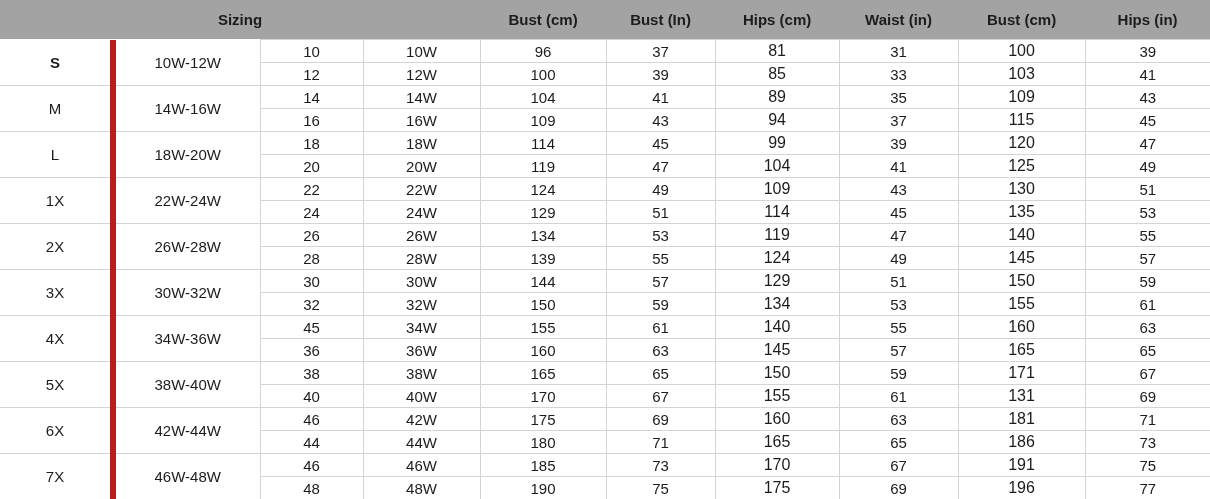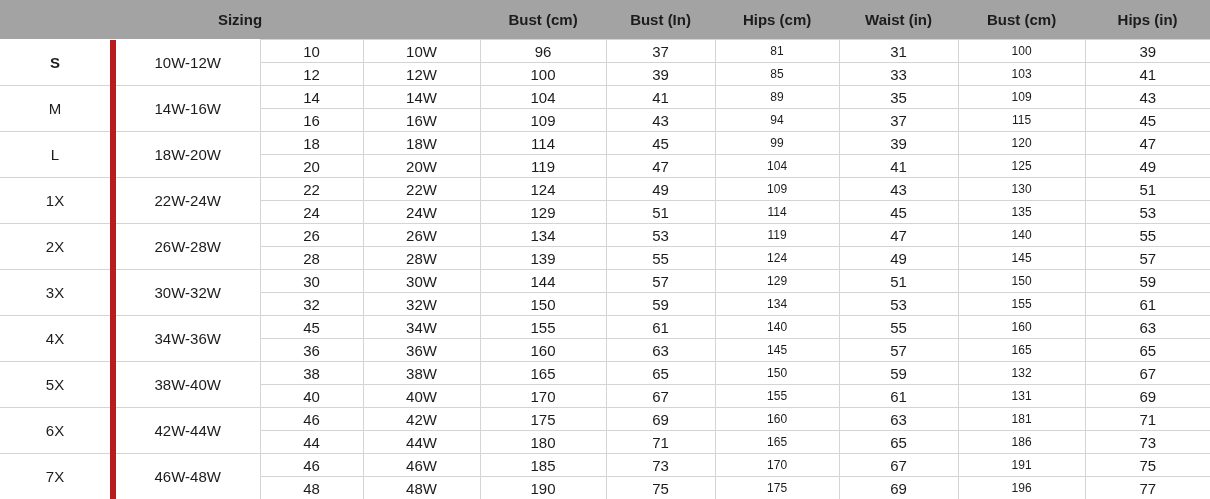--- a/index.html
+++ b/index.html
@@ -33,21 +33,21 @@
   }
   tbody td {
     height: 22px;
     font-size: 15px;
     background: #ffffff;
   }
   tbody td.data {
     border-left: 1px solid #d4d4d4;
     border-top: 1px solid #d4d4d4;
   }
-  tbody td.sm { font-size: 12px; }
+  tbody td.sm { font-size: 16px; }
   tbody td.letter {
     border-top: 1px solid #d4d4d4;
   }
   tbody td.range {
     border-left: 6px solid #b91c1c;
     border-top: 1px solid #d4d4d4;
   }
   tbody tr:first-child td.letter,
   tbody tr:first-child td.range { border-top: none; }
   tbody td.letter.bold { font-weight: bold; }
@@ -236,21 +236,21 @@
       </tr>
       <tr>
         <td class="letter" rowspan="2">5X</td>
         <td class="range" rowspan="2">38W-40W</td>
         <td class="data">38</td>
         <td class="data">38W</td>
         <td class="data">165</td>
         <td class="data">65</td>
         <td class="data sm">150</td>
         <td class="data">59</td>
-        <td class="data sm">132</td>
+        <td class="data sm">171</td>
         <td class="data">67</td>
       </tr>
       <tr>
         <td class="data">40</td>
         <td class="data">40W</td>
         <td class="data">170</td>
         <td class="data">67</td>
         <td class="data sm">155</td>
         <td class="data">61</td>
         <td class="data sm">131</td>

